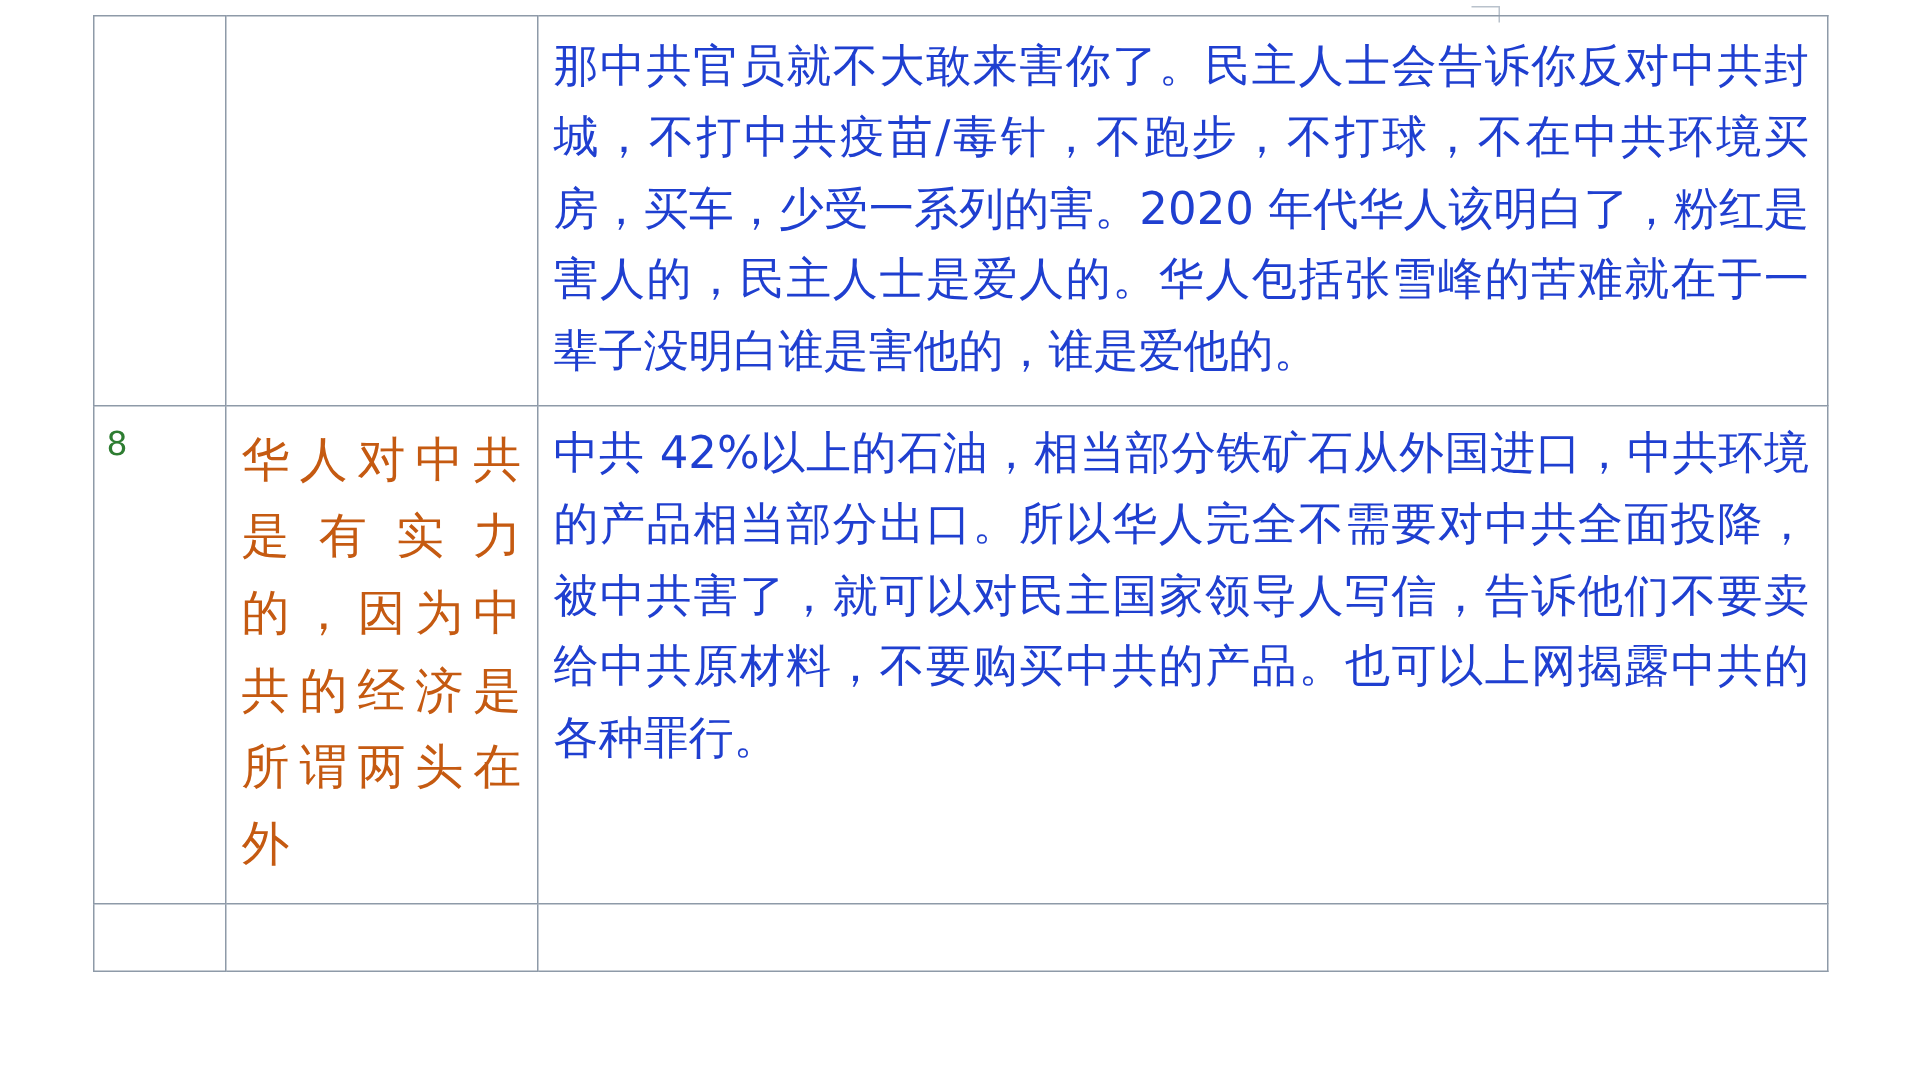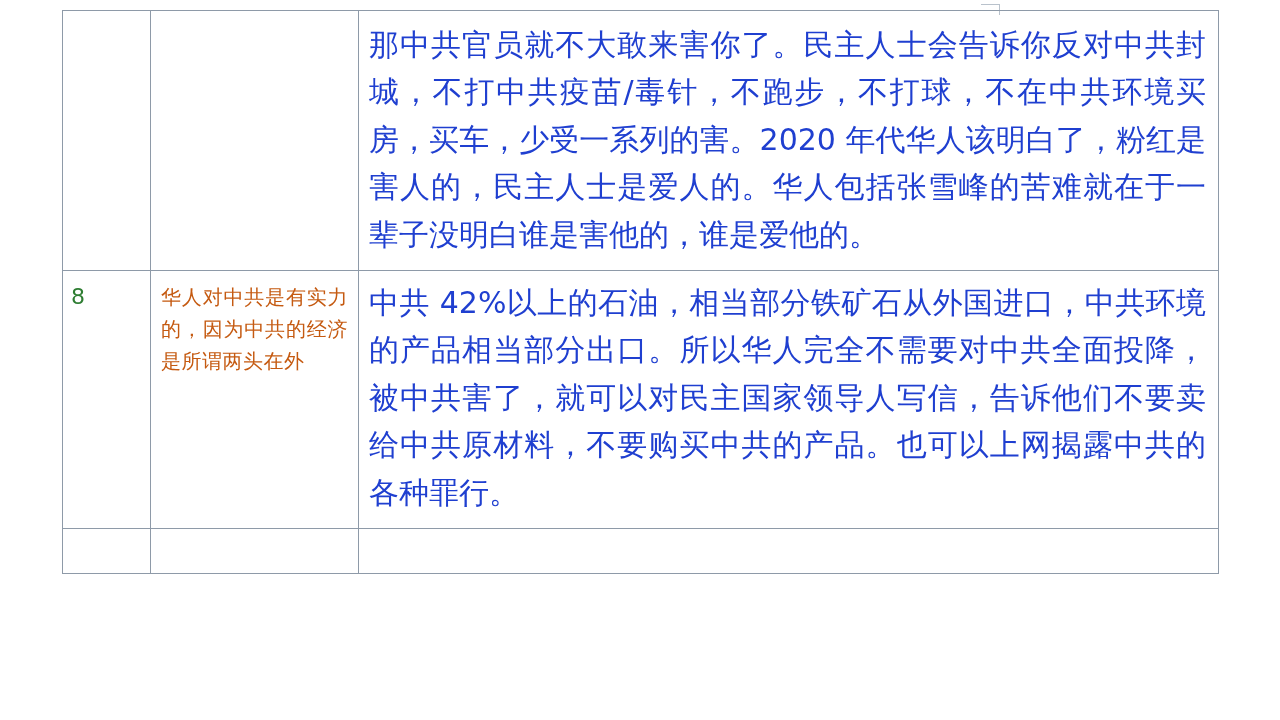--- a/index.html
+++ b/index.html
@@ -37,21 +37,21 @@
   col.c-topic { width: 208px; }
   col.c-body  { width: 860px; }
   .num {
     color: #2e7d32;
     font-size: 22px;
     line-height: 1.1;
     padding: 14px 0 0 8px;
   }
   .topic {
     color: #c55a11;
-    font-size: 20px;
+    font-size: 32px;
     line-height: 1.6;
     text-align: justify;
     text-align-last: left;
     padding: 10px 10px 14px 10px;
     letter-spacing: 0.5px;
   }
   .body-text {
     color: #1f3fd0;
     font-size: 30px;
     line-height: 1.58;

